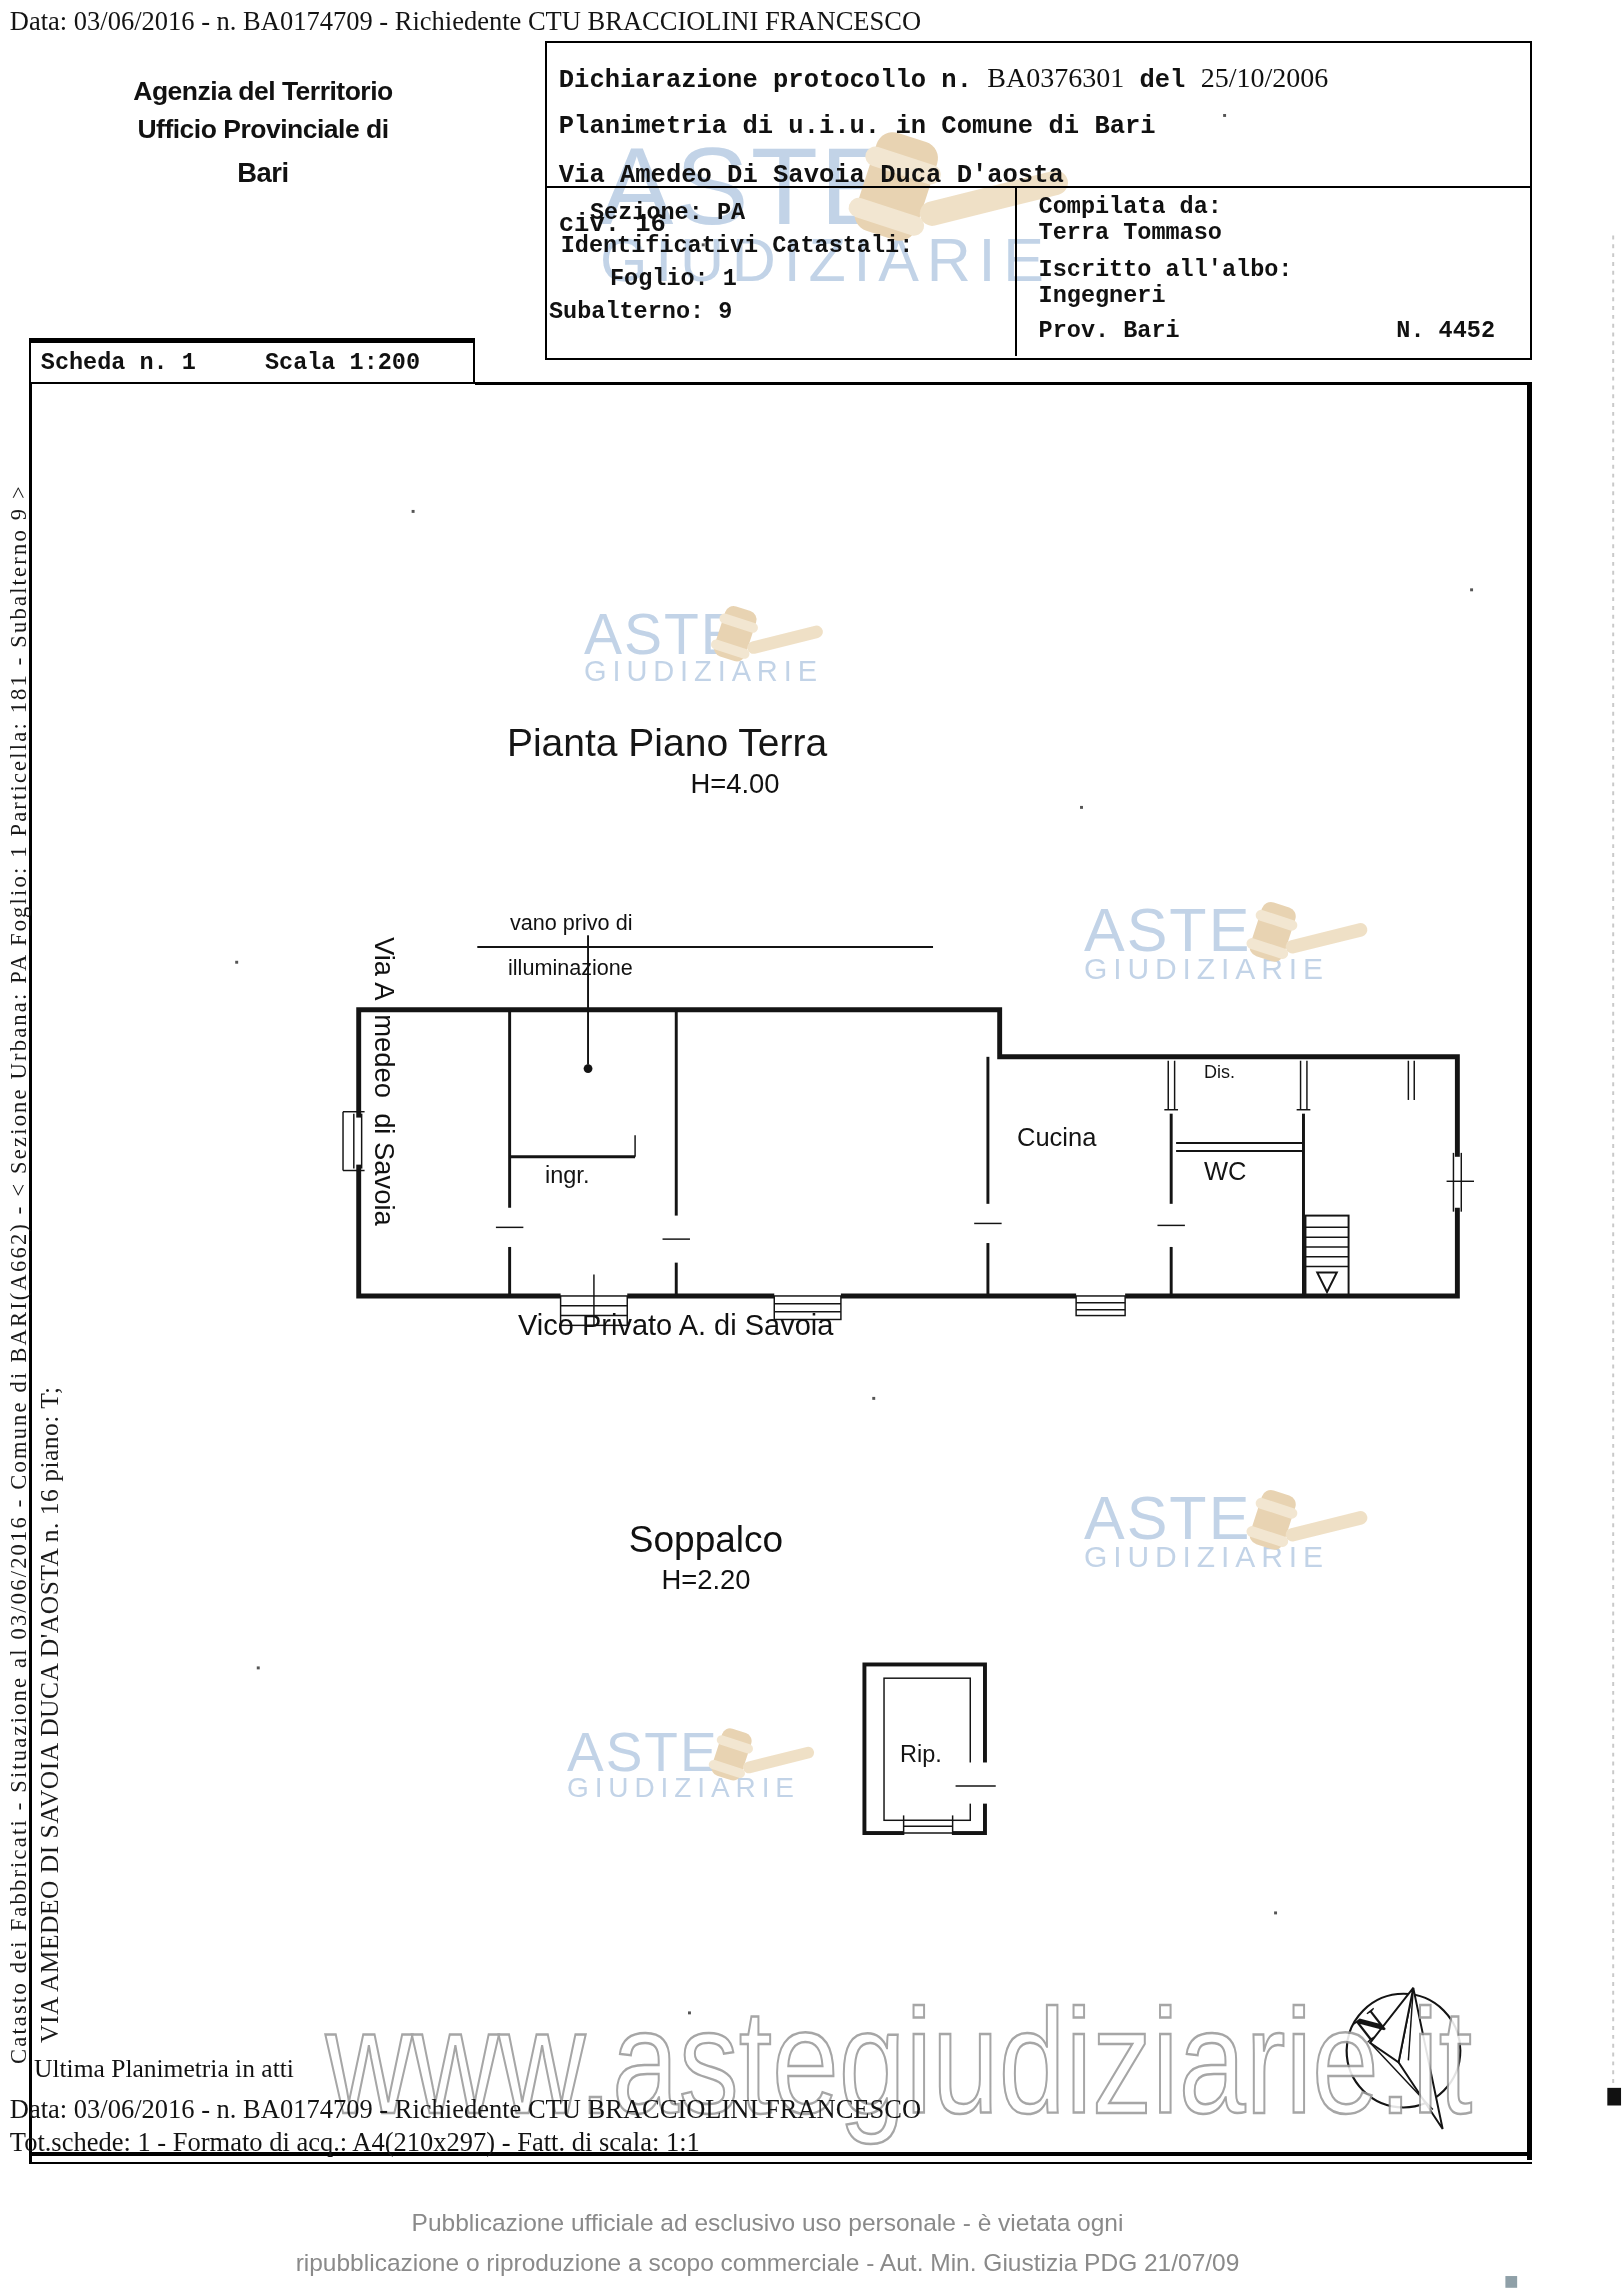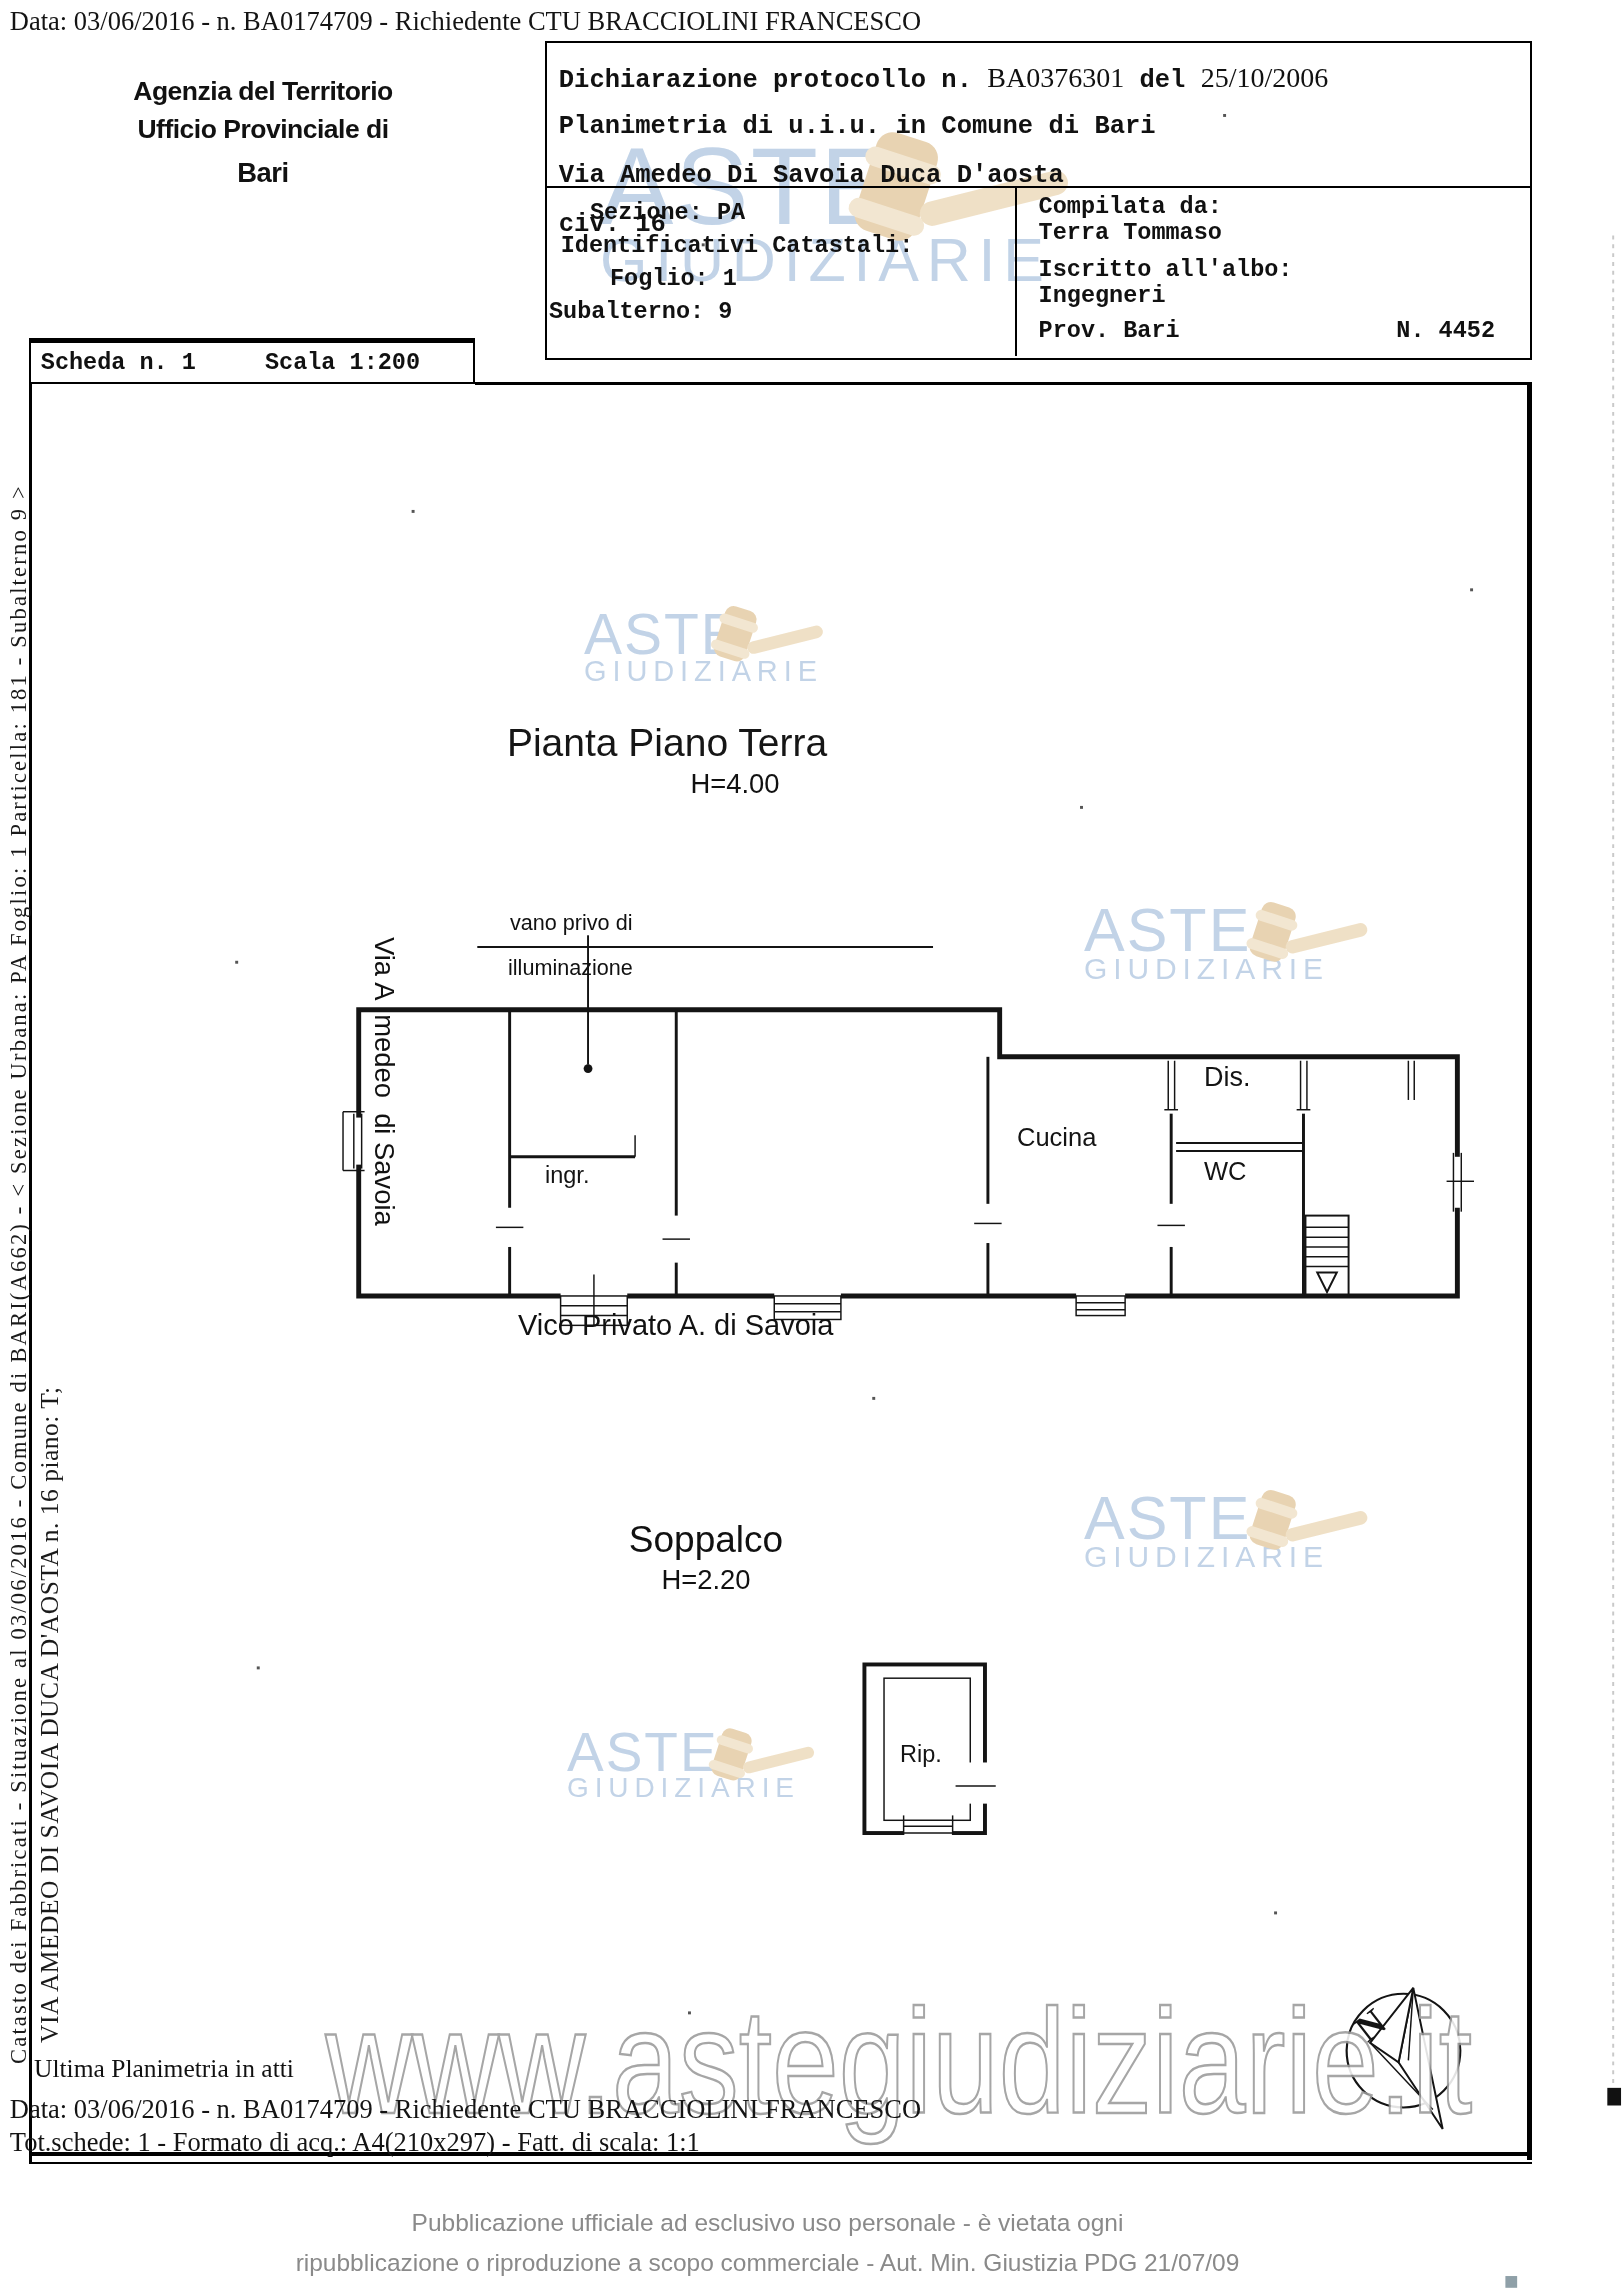--- a/index.html
+++ b/index.html
@@ -192,21 +192,21 @@
 
   <div class="abs plan-title">Pianta Piano Terra</div>
   <div class="abs plan-sub">H=4.00</div>
   <div class="abs anno" style="left:510px;top:910px;">vano privo di</div>
   <div class="abs anno" style="left:508px;top:955px;">illuminazione</div>
   <div class="abs via-left">Via A  medeo  di Savoia</div>
   <div class="abs street-bottom">Vico Privato A. di Savoia</div>
 
   <div class="abs room-label" style="left:545px;top:1162px;font-size:23.5px;">ingr.</div>
   <div class="abs room-label" style="left:1017px;top:1123px;font-size:25.5px;">Cucina</div>
-  <div class="abs room-label" style="left:1204px;top:1062px;font-size:27px;">Dis.</div>
+  <div class="abs room-label" style="left:1204px;top:1062px;font-size:18px;">Dis.</div>
   <div class="abs room-label" style="left:1204px;top:1157px;font-size:25.5px;">WC</div>
 
   <div class="abs sopp-title">Soppalco</div>
   <div class="abs sopp-sub">H=2.20</div>
   <div class="abs room-label" style="left:900px;top:1741px;font-size:23.5px;">Rip.</div>
 
   <div class="abs side-outer serif">Catasto dei Fabbricati - Situazione al 03/06/2016 - Comune di BARI(A662) - &lt; Sezione Urbana: PA Foglio: 1 Particella: 181 - Subalterno 9 &gt;</div>
   <div class="abs side-inner serif">VIA AMEDEO DI SAVOIA DUCA D'AOSTA n. 16 piano: T;</div>
 
   <div class="abs ultima serif">Ultima Planimetria in atti</div>

